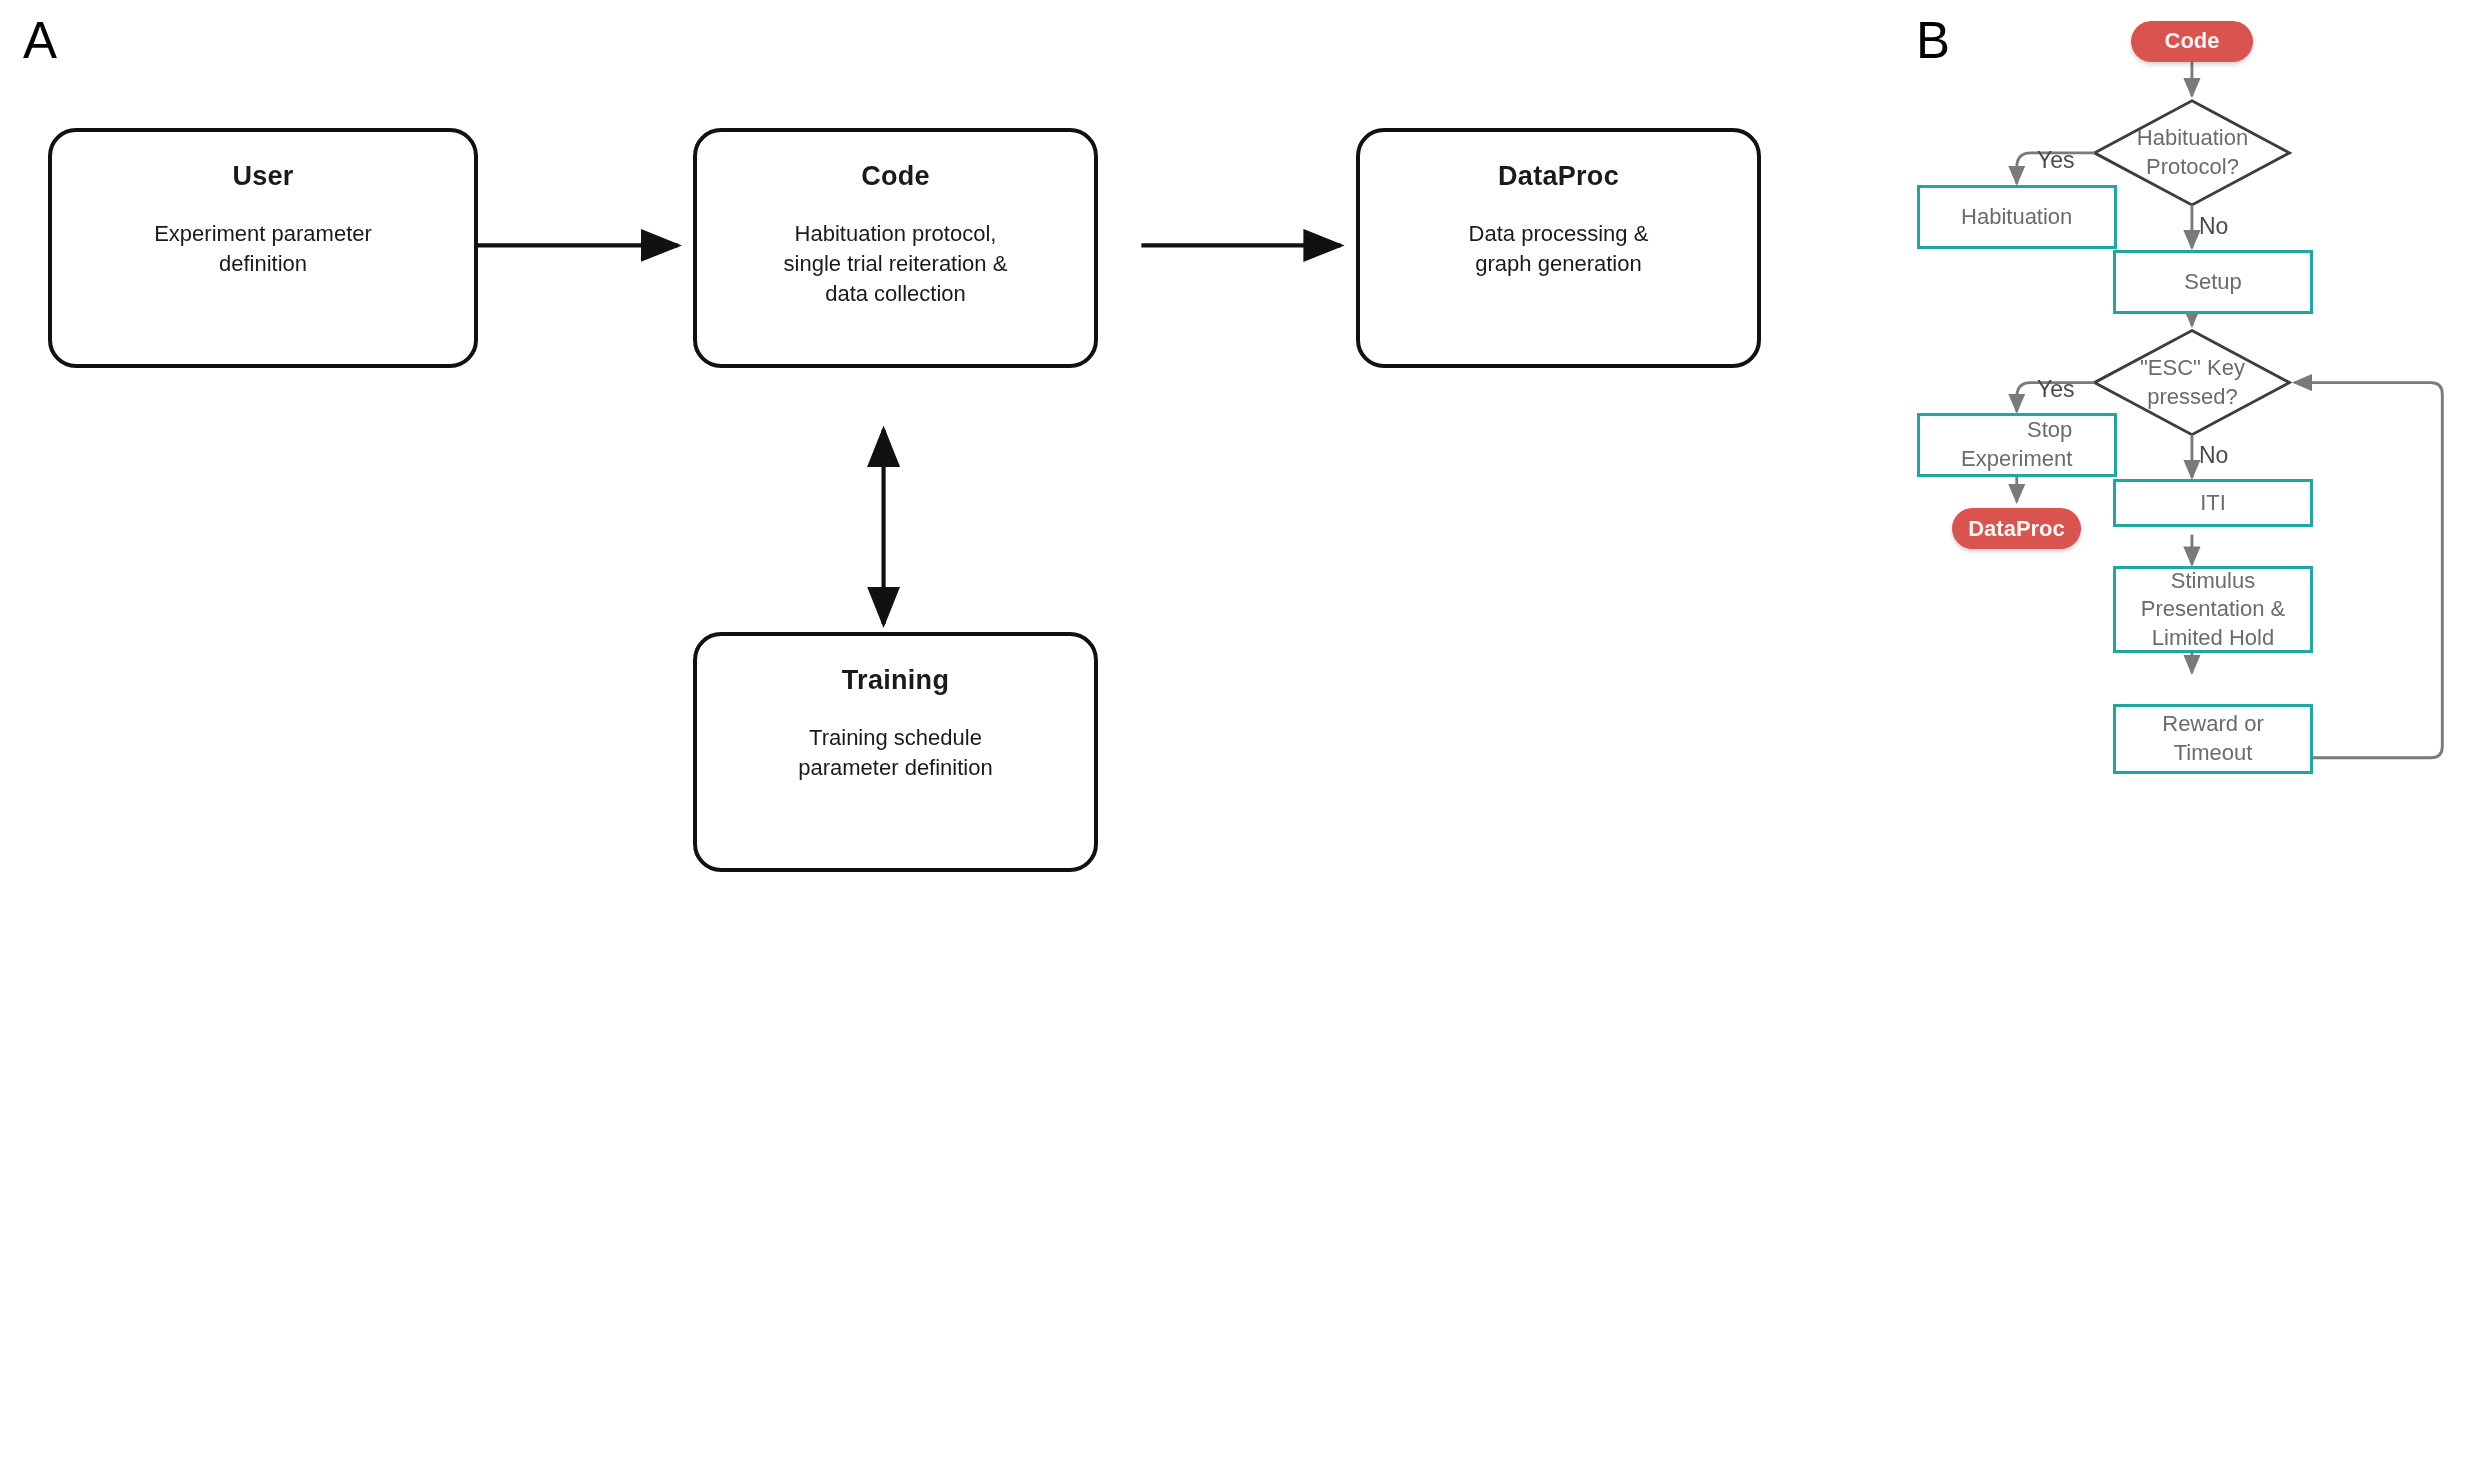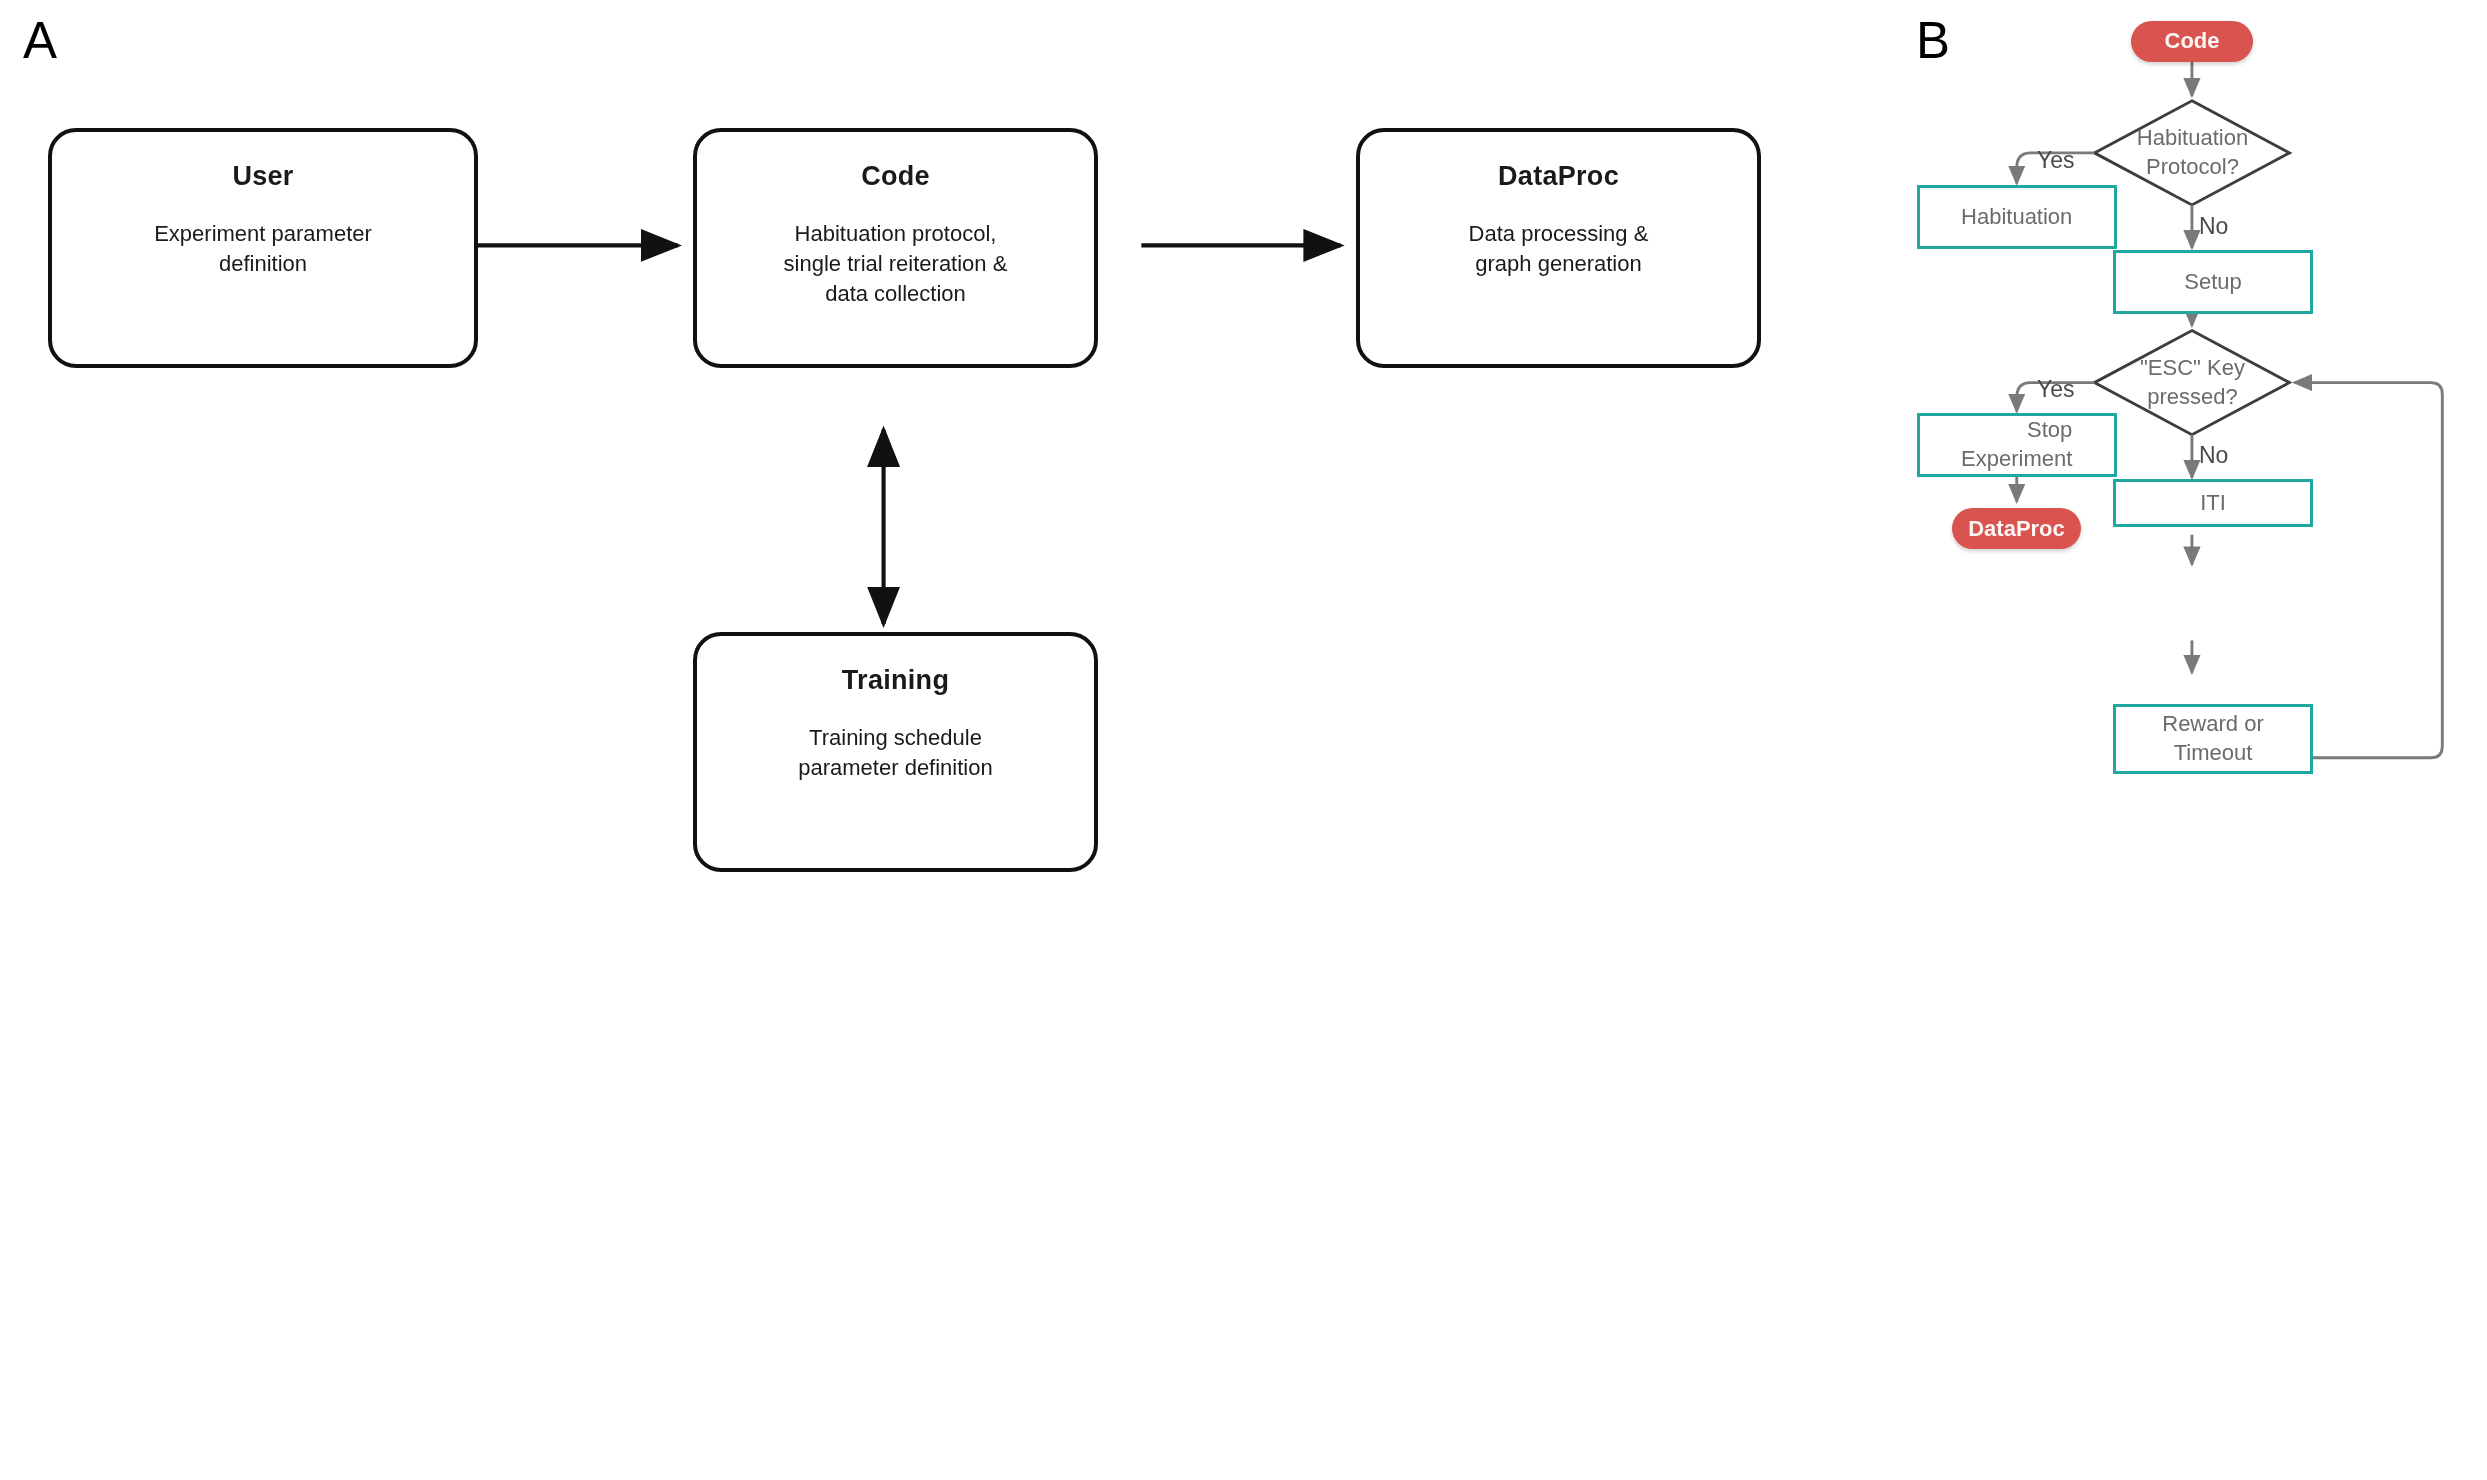--- a/index.html
+++ b/index.html
@@ -239,20 +239,25 @@
   </div>
 
   <div class="b-pill" style="left:51px; top:508px; width:129px; height:41px;">
     <span>DataProc</span>
   </div>
 
   <div class="b-proc" style="left:212px; top:479px; width:200px; height:48px;">
     <span>ITI</span>
   </div>
 
+  <div class="b-proc" style="left:212px; top:566px; width:200px; height:87px;">
+    <span>Stimulus
+Presentation &amp;
+Limited Hold</span>
+  </div>
 
   <div class="b-proc" style="left:212px; top:704px; width:200px; height:70px;">
     <span>Reward or
 Timeout</span>
   </div>
 
 </div>
 
 
 </body></html>

